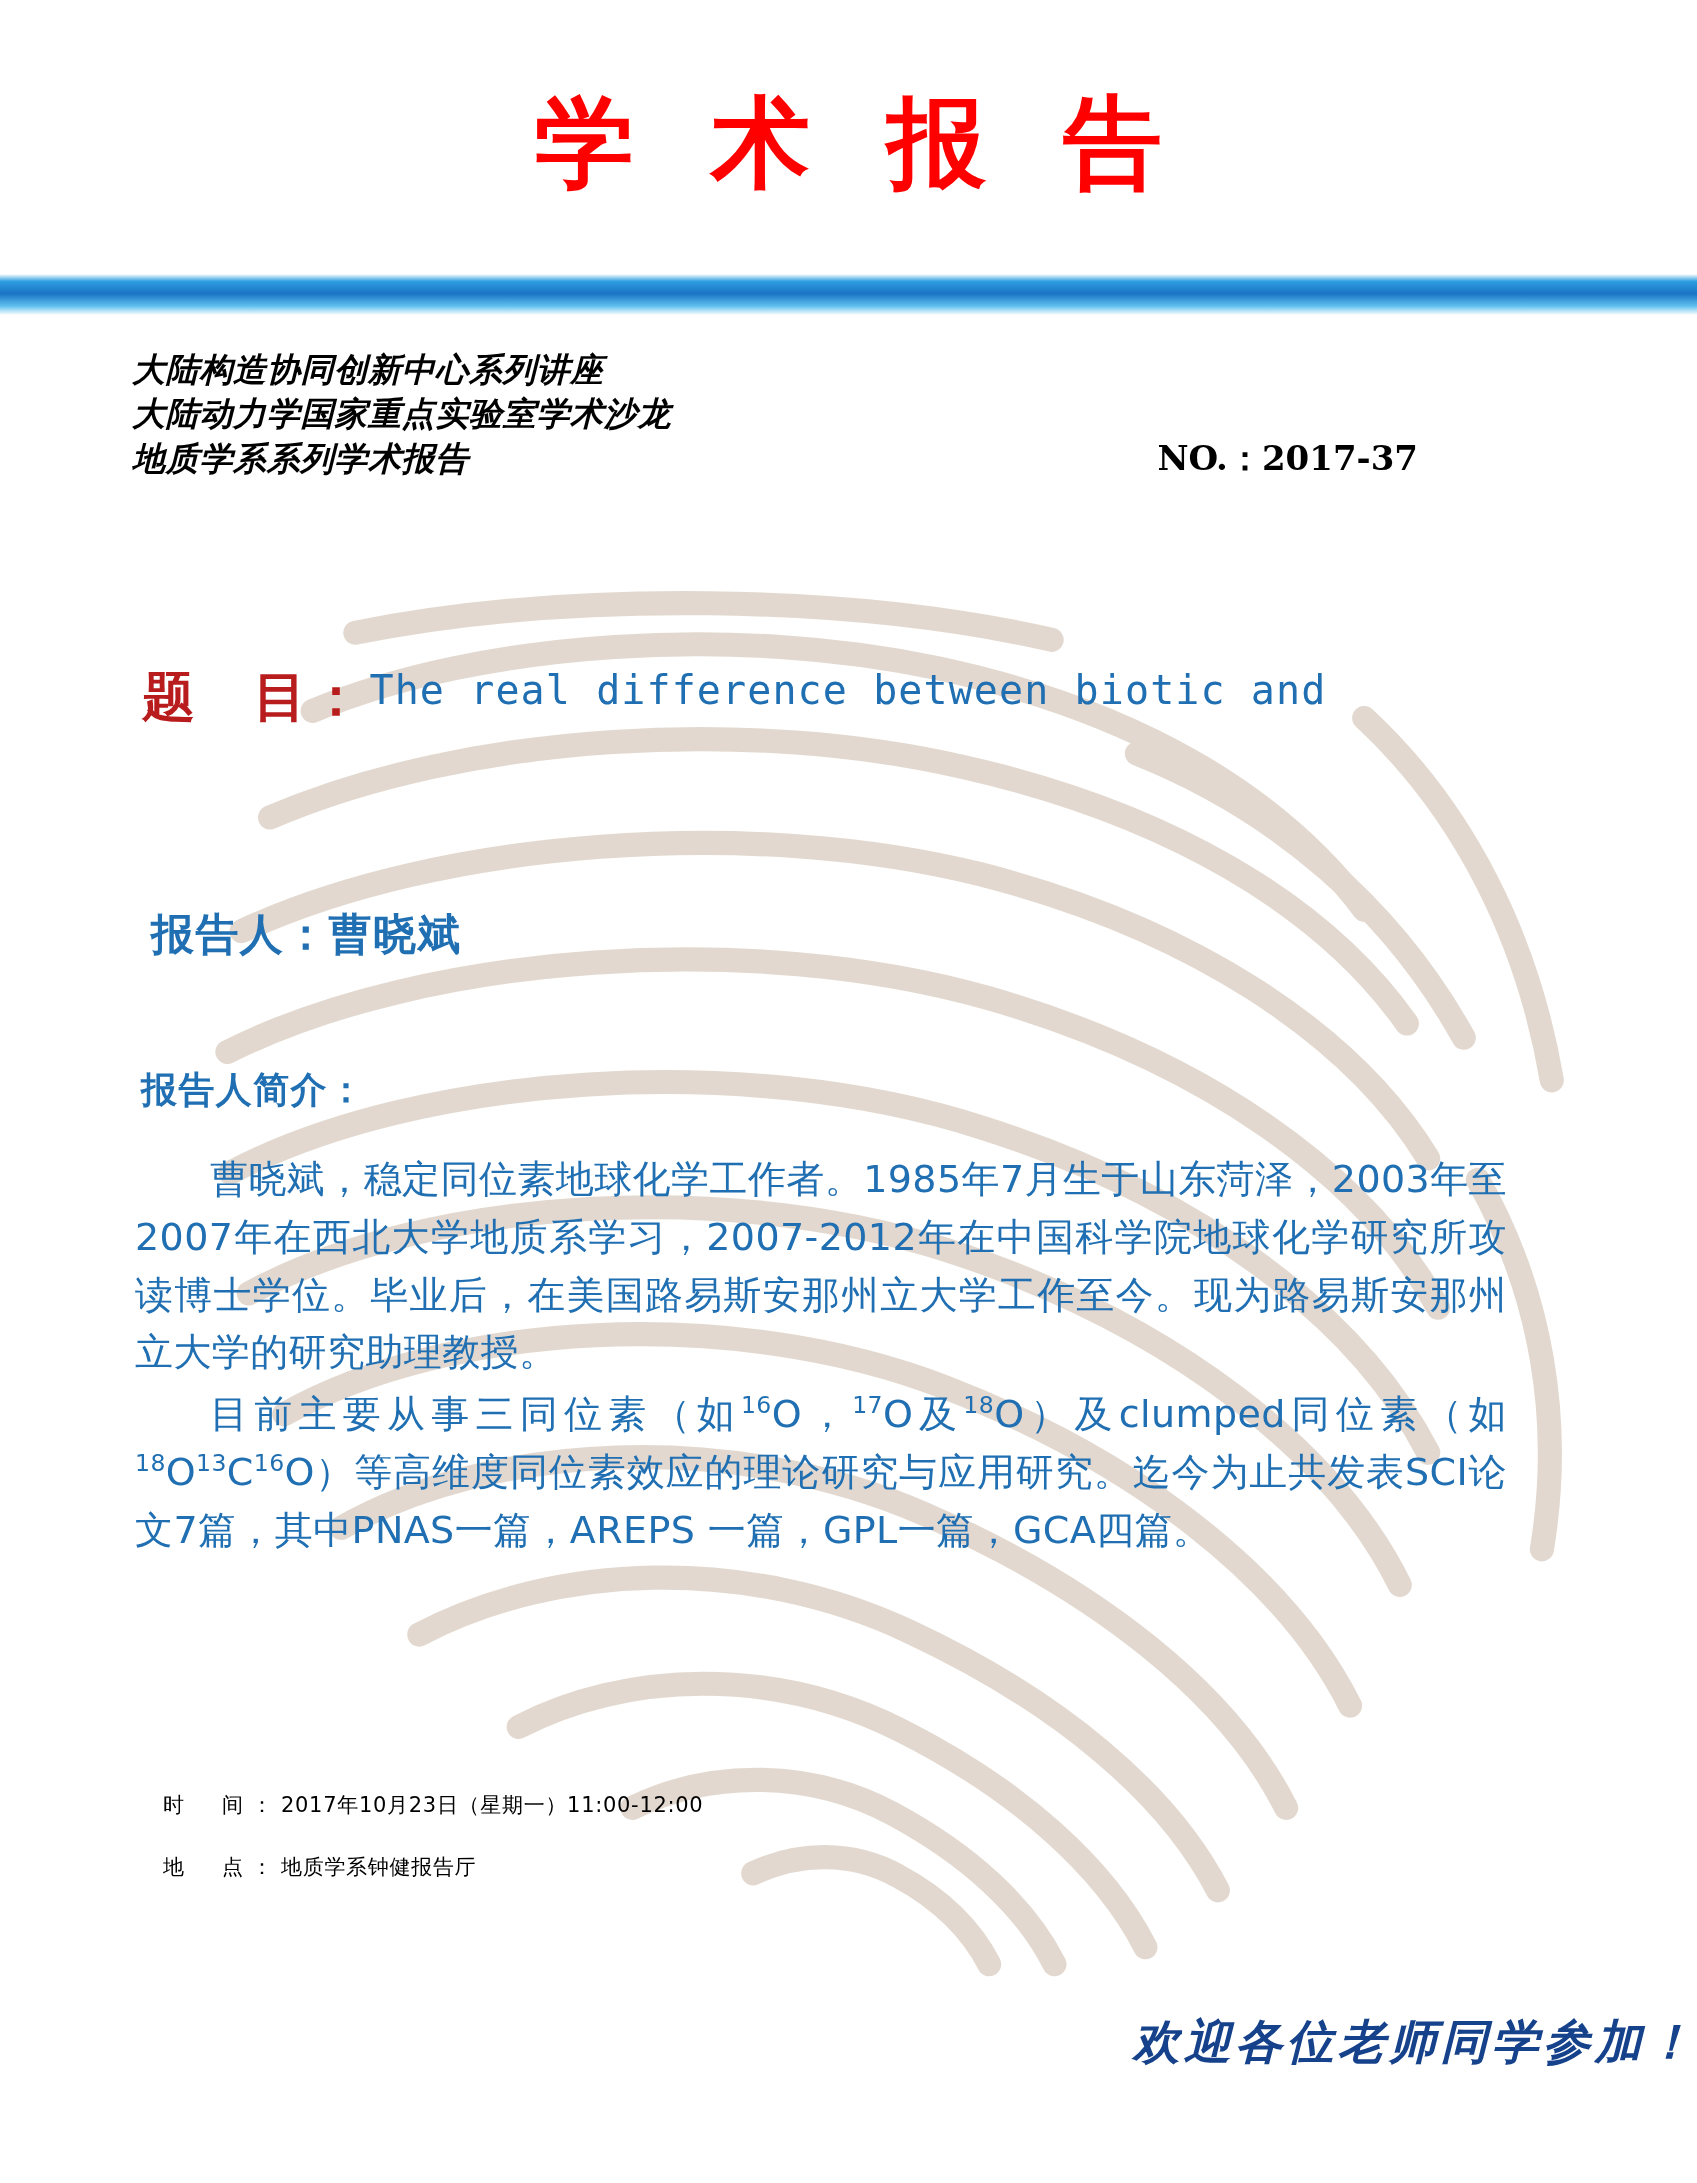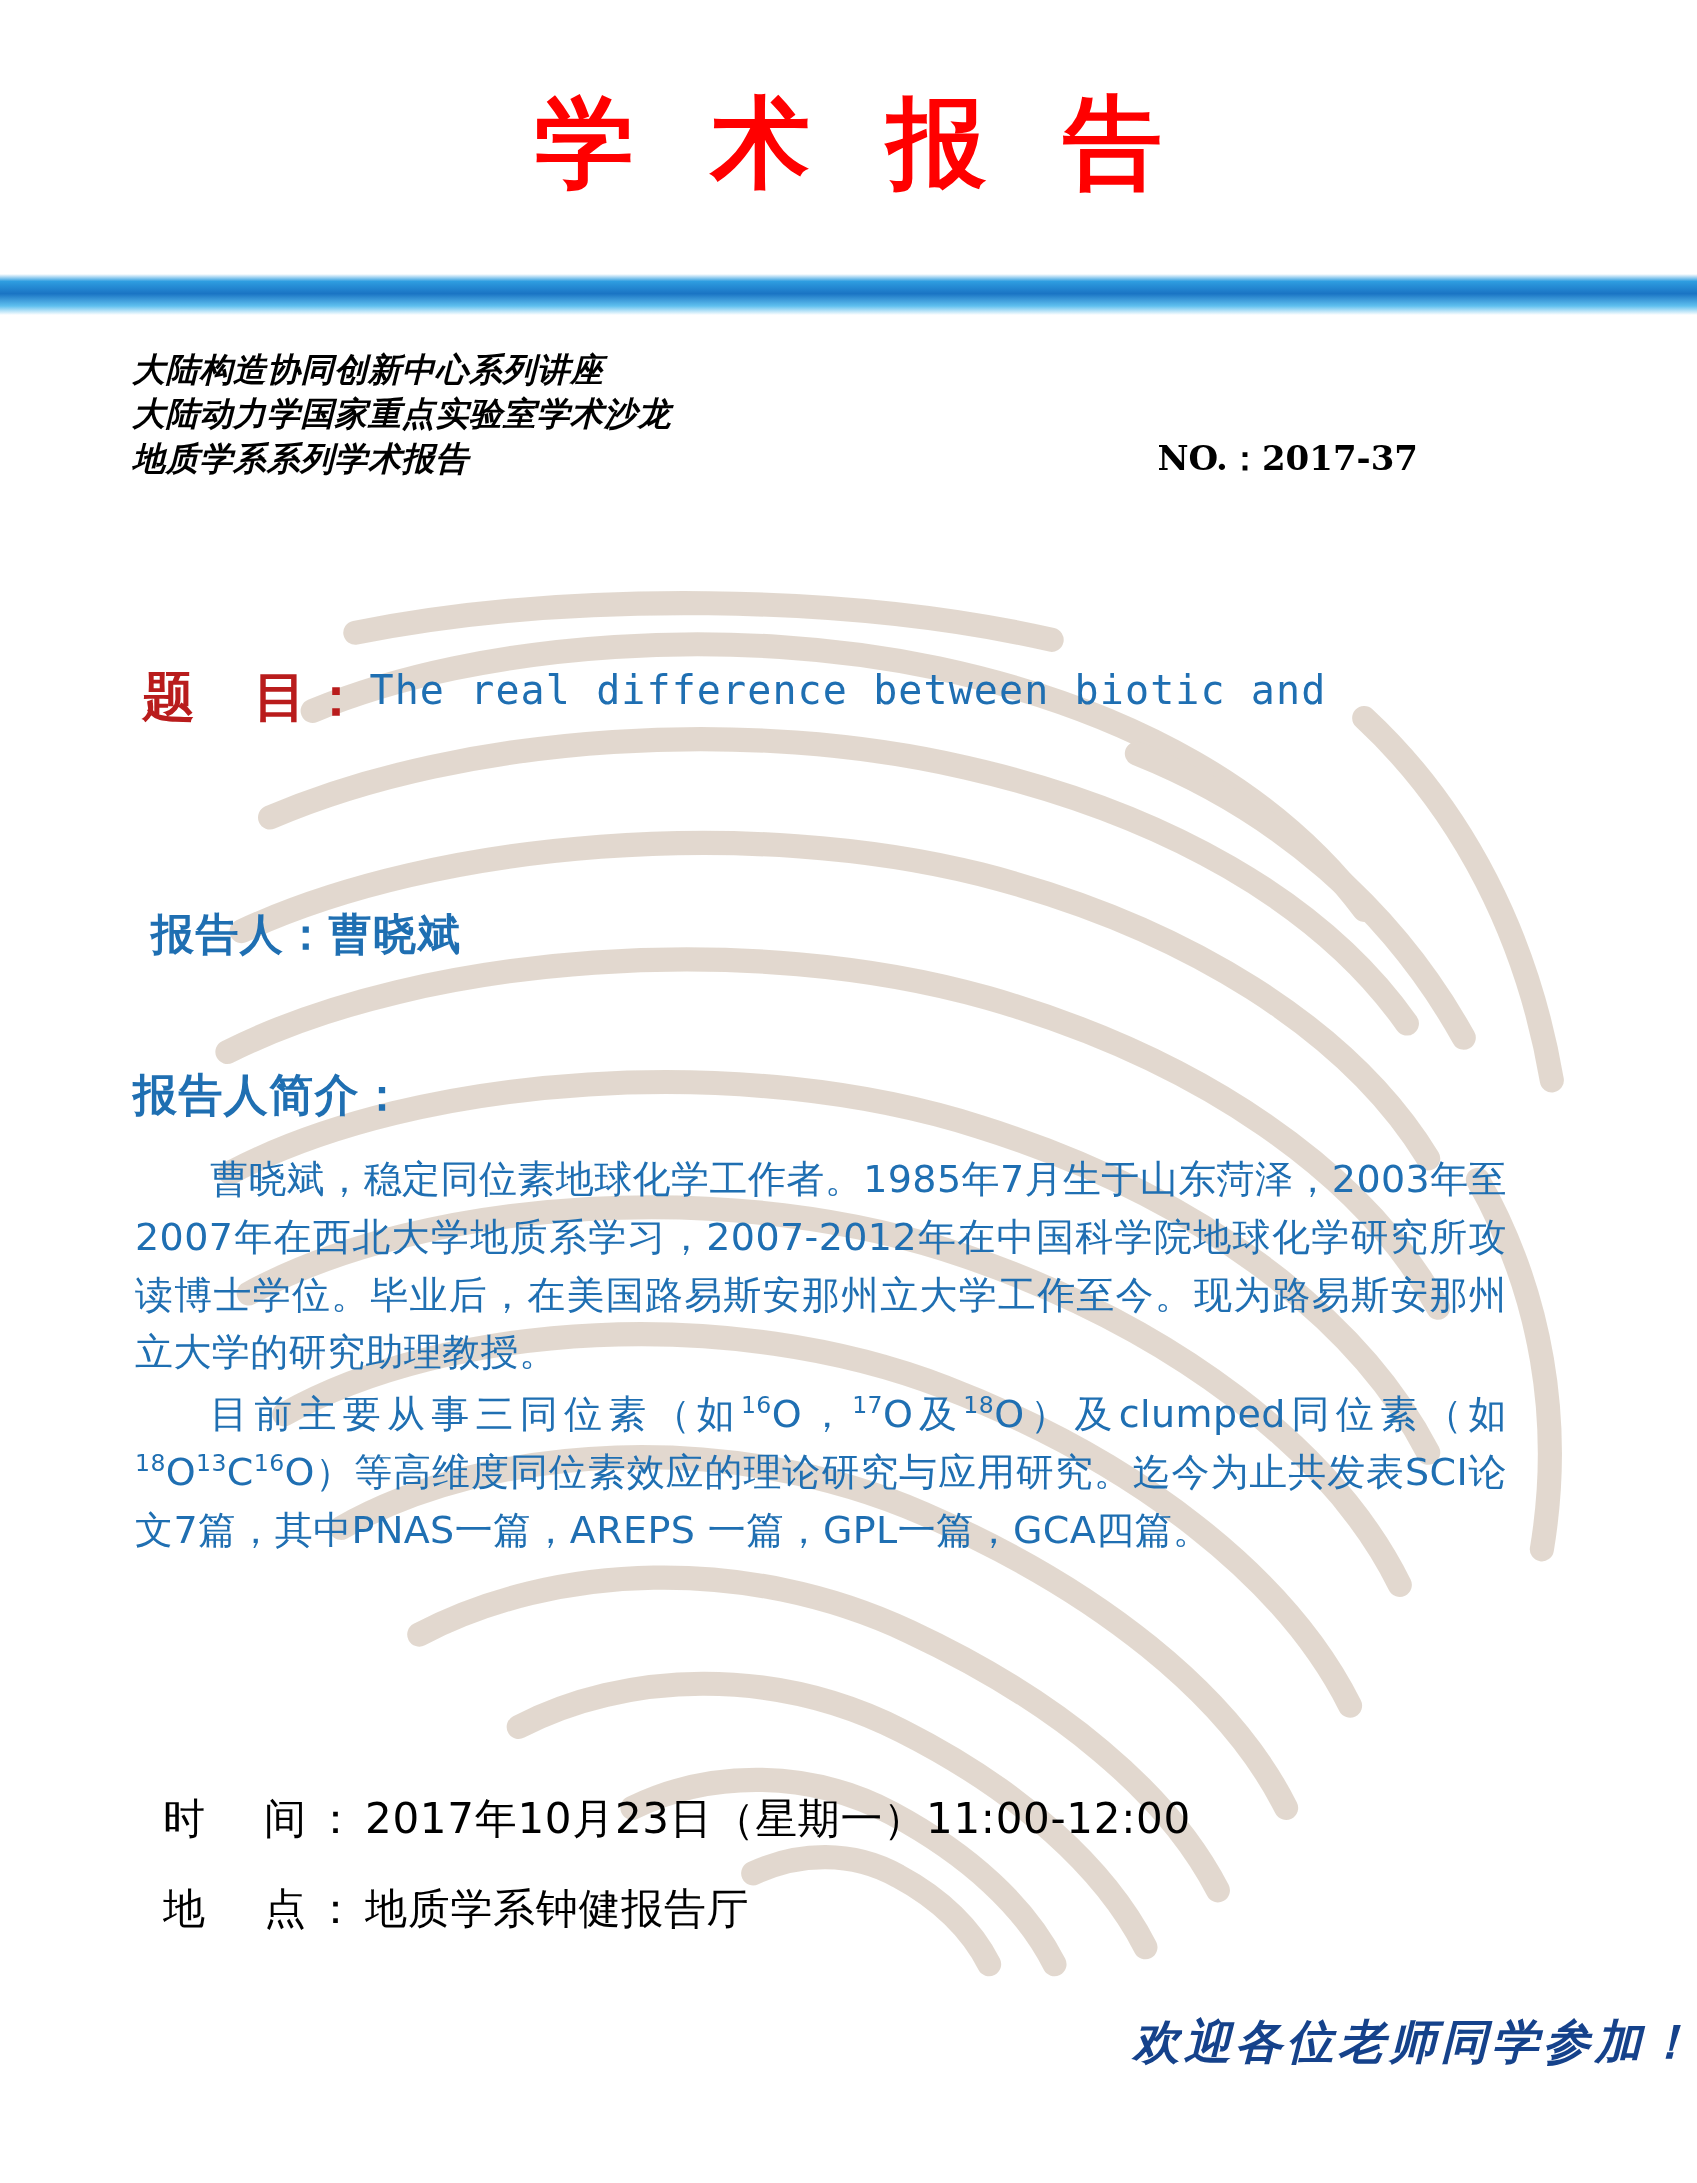--- a/index.html
+++ b/index.html
@@ -136,26 +136,26 @@
     font-weight: bold;
     font-size: 43px;
     letter-spacing: 1.4px;
     white-space: nowrap;
   }
 
   
   .bio-heading {
     position: absolute;
     top: 1066px;
-    left: 133px;
-    z-index: 3;
-    color: #1F6FB2;
-    font-family: "DejaVu Sans", sans-serif;
-    font-weight: bold;
-    font-size: 44px;
+    left: 141px;
+    z-index: 3;
+    color: #1F6FB2;
+    font-family: "DejaVu Sans", sans-serif;
+    font-weight: bold;
+    font-size: 36px;
     letter-spacing: 1.4px;
     white-space: nowrap;
   }
   .bio-body {
     position: absolute;
     top: 1151px;
     left: 135px;
     width: 1372px;
     z-index: 3;
     color: #1F6FB2;
@@ -175,21 +175,21 @@
   }
 
   
   .meta-block {
     position: absolute;
     top: 1791px;
     left: 163px;
     z-index: 3;
     color: #000000;
     font-family: "DejaVu Sans", sans-serif;
-    font-size: 42px;
+    font-size: 21px;
     letter-spacing: 0.7px;
   }
   .meta-row {
     margin-bottom: 34px;
     white-space: nowrap;
   }
   .meta-label {
     letter-spacing: 8.5px;
   }
 

